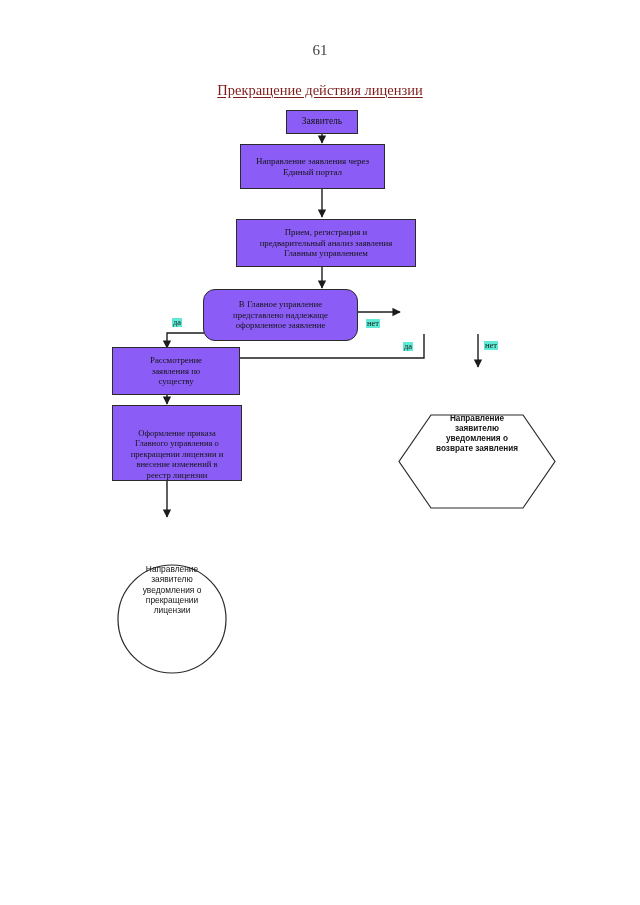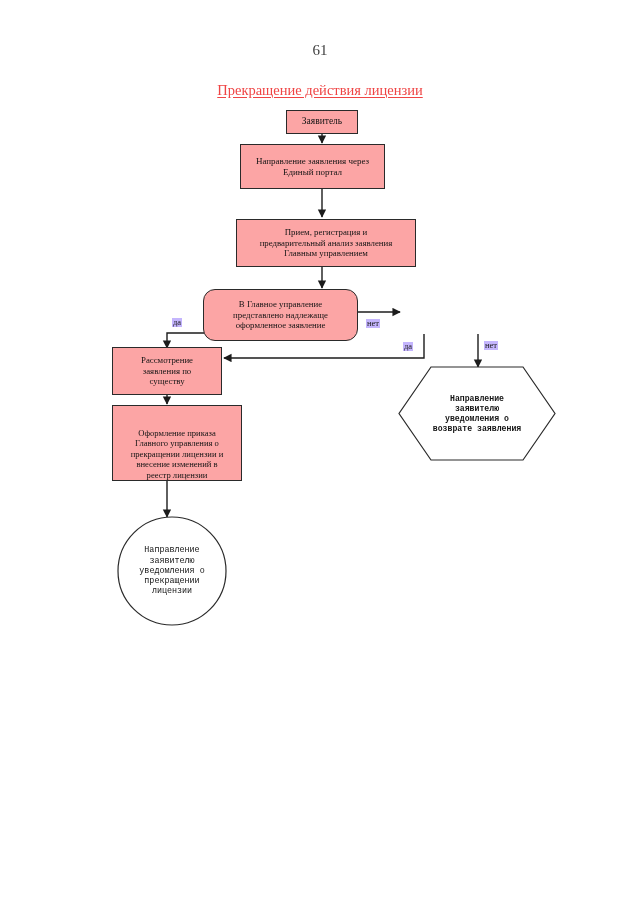--- a/index.html
+++ b/index.html
@@ -29,21 +29,21 @@
     color: #404040;
   }
   #doc-title {
     position: absolute;
     top: 82px;
     left: 0;
     width: 640px;
     text-align: center;
     font-size: 14.5px;
     font-family: "Liberation Serif", "DejaVu Serif", serif;
-    color: #ef4444;
+    color: #7f1d1d;
   }
   #doc-title .u {
     text-decoration: underline;
     text-underline-offset: 2px;
   }
 
   
   #flow {
     position: absolute;
     top: 0;
@@ -61,64 +61,64 @@
   .node {
     position: absolute;
     box-sizing: border-box;
     display: flex;
     align-items: center;
     justify-content: center;
     text-align: center;
     font-family: "Liberation Serif", "DejaVu Serif", serif;
     color: #141414;
     line-height: 1.22;
-    background: #fca5a5;
+    background: #8b5cf6;
   }
   .node .txt {
     display: block;
     padding: 0 4px;
     white-space: pre-line;
   }
   .rect {
     border: 1px solid #2a2a2a;
   }
   .round {
     border: 1px solid #2a2a2a;
     border-radius: 12px;
   }
   .shape-host {
     position: absolute;
     box-sizing: border-box;
     display: flex;
-    align-items: center;
     justify-content: center;
     text-align: center;
-    font-family: Liberation Mono, monospace;
+    font-family: Liberation Sans, sans-serif;
     color: #141414;
     line-height: 1.22;
+    margin-top: 48px;
   }
   .shape-host svg {
     position: absolute;
     top: 0; left: 0;
     width: 100%;
     height: 100%;
   }
   .shape-host .txt {
     position: relative;
     z-index: 2;
     white-space: pre-line;
     padding: 0 6px;
   }
 
   .edge-label {
     position: absolute;
     font-family: "Liberation Serif", "DejaVu Serif", serif;
     font-size: 8.5px;
     color: #181818;
-    background: #c4b5fd;
+    background: #5eead4;
     padding: 0 1px;
     line-height: 1;
   }
 </style>
 </head>
 <body>
 
 <div id="page">
 
   <div id="page-number">61</div>
@@ -172,21 +172,21 @@
 Главным управлением</span>
     </div>
 
     <div class="node round" style="left:203px; top:289px; width:155px; height:52px; font-size:8.8px;">
       <span class="txt">В Главное управление
 представлено надлежаще
 оформленное заявление</span>
     </div>
 
 
-    <div class="node rect" style="left:112px; top:347px; width:110px; height:48px; font-size:8.8px;">
+    <div class="node rect" style="left:112px; top:347px; width:128px; height:48px; font-size:8.8px;">
       <span class="txt">Рассмотрение
 заявления по
 существу</span>
     </div>
 
     <div class="node rect" style="left:112px; top:405px; width:130px; height:76px; font-size:8.6px;align-items:flex-end;">
       <span class="txt">Оформление приказа
 Главного управления о
 прекращении лицензии и
 внесение изменений в

